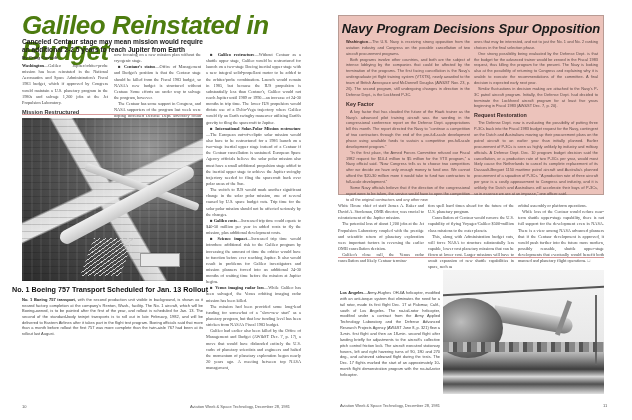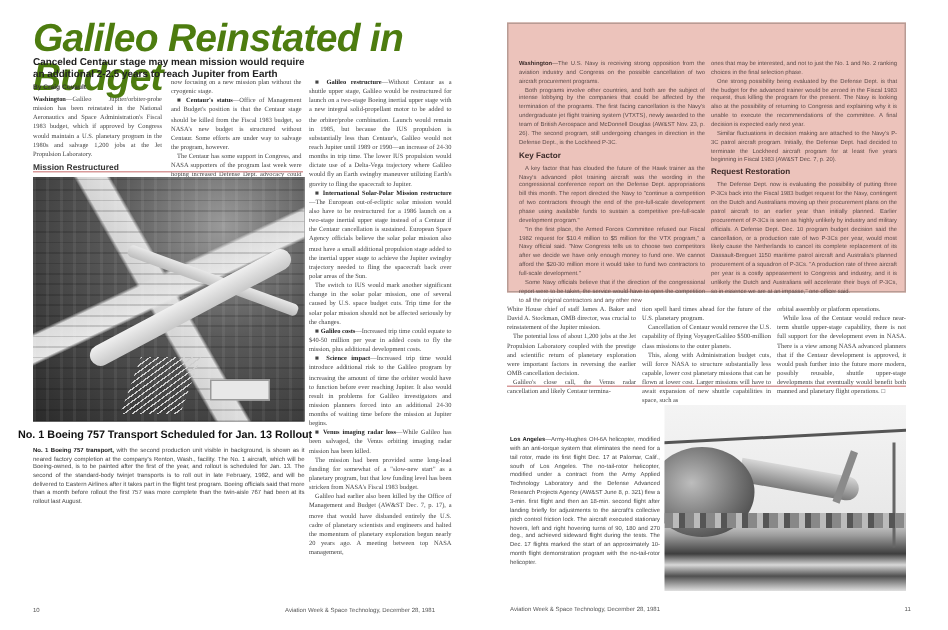--- a/index.html
+++ b/index.html
@@ -203,20 +203,21 @@
   <div class="truck"></div>
 </div>
 
 <div class="abs caption-title">No. 1 Boeing 757 Transport Scheduled for Jan. 13 Rollout</div>
 <div class="abs caption-body"><b>No. 1 Boeing 757 transport,</b><span> with the second production unit visible in background, is shown as it neared factory completion at the company's Renton, Wash., facility. The No. 1 aircraft, which will be Boeing-owned, is to be painted after the first of the year, and rollout is scheduled for Jan. 13. The second of the standard-body twinjet transports is to roll out in late February, 1982, and will be delivered to Eastern Airlines after it takes part in the flight test program. Boeing officials said that more than a month before rollout the first 757 was more complete than the twin-aisle 767 had been at its rollout last August.</span></div>
 
 <div class="abs page-left">10</div>
 <div class="abs footer-left">Aviation Week &amp; Space Technology, December 28, 1981</div>
 
 <div class="abs navy-box">
+  <div class="navy-title">Navy Program Decisions Spur Opposition</div>
   <div class="navy-col l">
     <p class="noindent"><b>Washington</b><span>—The U.S. Navy is receiving strong opposition from the aviation industry and Congress on the possible cancellation of two aircraft procurement programs.</span></p>
     <p>Both programs involve other countries, and both are the subject of intense lobbying by the companies that could be affected by the termination of the programs. The first facing cancellation is the Navy's undergraduate jet flight training system (VTXTS), newly awarded to the team of British Aerospace and McDonnell Douglas (AW&amp;ST Nov. 23, p. 26). The second program, still undergoing changes in direction in the Defense Dept., is the Lockheed P-3C.</p>
     <h4>Key Factor</h4>
     <p>A key factor that has clouded the future of the Hawk trainer as the Navy's advanced pilot training aircraft was the wording in the congressional conference report on the Defense Dept. appropriations bill this month. The report directed the Navy to "continue a competition of two contractors through the end of the pre-full-scale development phase using available funds to sustain a competitive pre-full-scale development program."</p>
     <p>"In the first place, the Armed Forces Committee refused our Fiscal 1982 request for $10.4 million to $5 million for the VTX program," a Navy official said. "Now Congress tells us to choose two competitors after we decide we have only enough money to fund one. We cannot afford the $20-30 million more it would take to fund two contractors to full-scale development."</p>
     <p>Some Navy officials believe that if the direction of the congressional report were to be taken, the service would have to open the competition to all the original contractors and any other new</p>
   </div>
   <div class="navy-col r">
     <p class="noindent">ones that may be interested, and not to just the No. 1 and No. 2 ranking choices in the final selection phase.</p>

